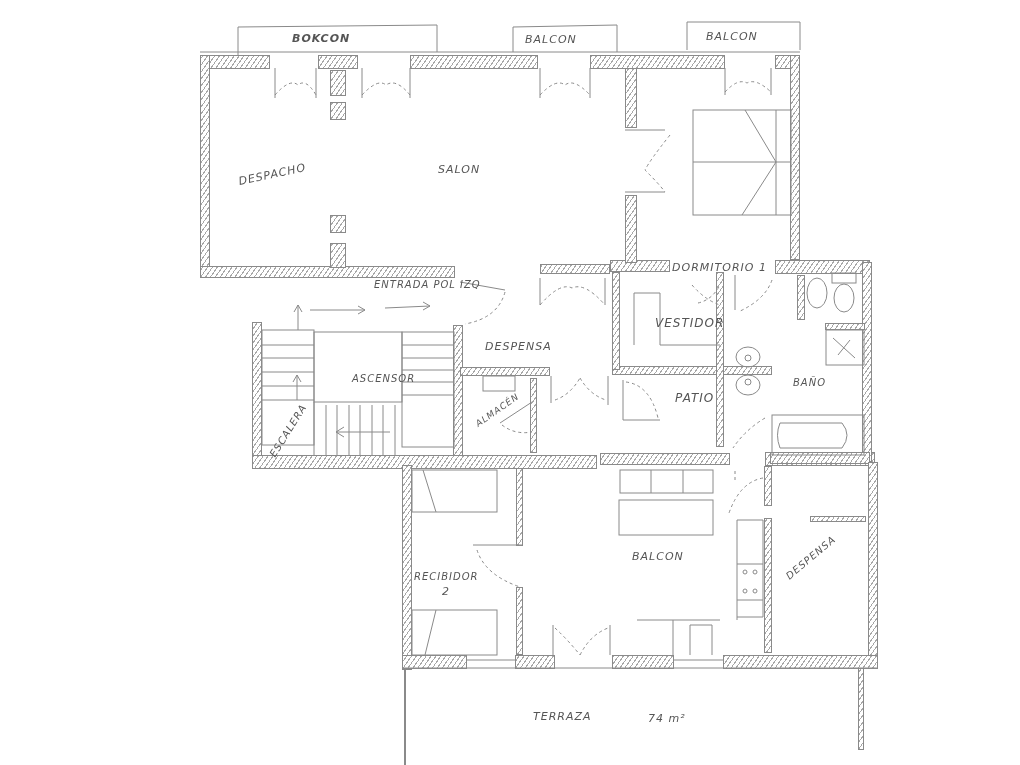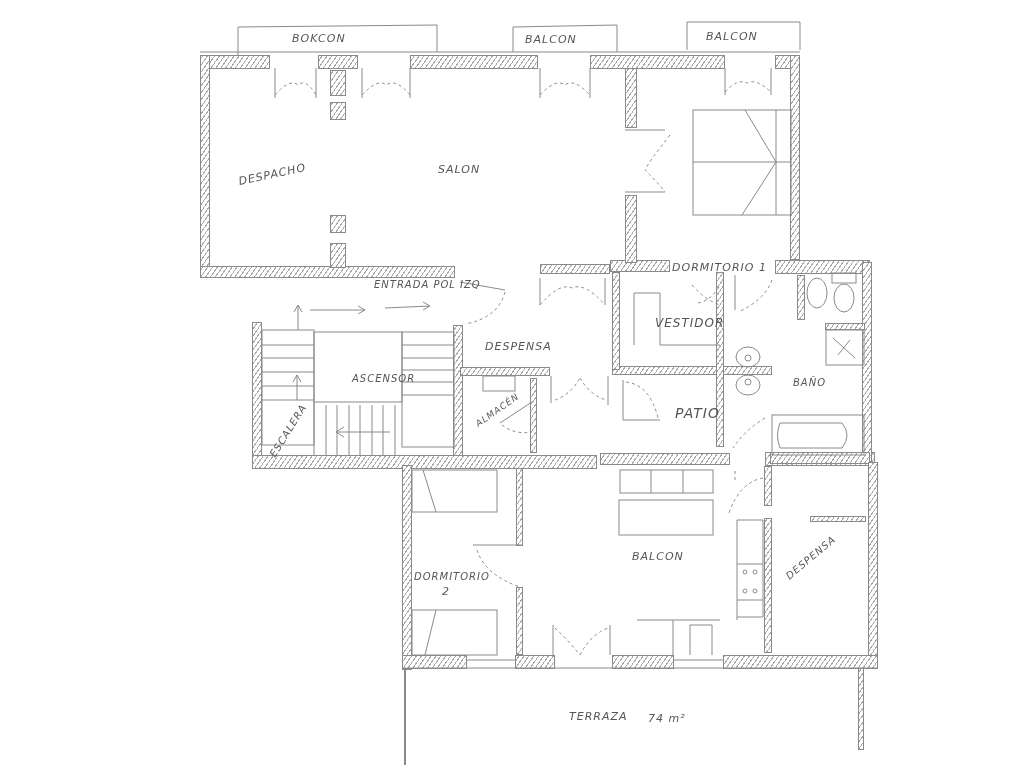--- a/index.html
+++ b/index.html
@@ -166,33 +166,33 @@
 
       <path d="M553,625 L553,655 M610,625 L610,655"></path>
       <path d="M555,628 Q568,640 580,655 M580,655 Q590,635 608,628" stroke-dasharray="3,3"></path>
 
       <line x1="467" y1="660" x2="515" y2="660"></line>
       <line x1="674" y1="660" x2="723" y2="660"></line>
       <line x1="402" y1="668" x2="878" y2="668"></line>
     </g>
   </svg>
 
-  <span class="lbl" style="left:292px;top:32px;">BOKCON</span>
+  <span class="lbl" style="left:292px;top:32px;font-weight:bold;">BOKCON</span>
   <span class="lbl" style="left:525px;top:33px;">BALCON</span>
   <span class="lbl" style="left:706px;top:30px;">BALCON</span>
   <span class="lbl" style="left:238px;top:168px;transform:rotate(-12deg);">DESPACHO</span>
   <span class="lbl" style="left:438px;top:163px;">SALON</span>
   <span class="lbl" style="left:672px;top:225px;margin-top:36px;">DORMITORIO 1</span>
   <span class="lbl" style="left:338px;top:279px;font-size:10px;margin-left:36px;">ENTRADA POL IZQ</span>
   <span class="lbl" style="left:485px;top:340px;">DESPENSA</span>
   <span class="lbl" style="left:655px;top:316px;font-size:12px;">VESTIDOR</span>
   <span class="lbl" style="left:793px;top:377px;font-size:10px;">BAÑO</span>
   <span class="lbl" style="left:352px;top:373px;font-size:10px;">ASCENSOR</span>
   <span class="lbl" style="left:258px;top:425px;font-size:10px;transform:rotate(-58deg);">ESCALERA</span>
   <span class="lbl" style="left:472px;top:405px;font-size:9px;transform:rotate(-35deg);">ALMACÉN</span>
-  <span class="lbl" style="left:675px;top:405px;font-size:14px;">PATIO</span>
-  <span class="lbl" style="left:414px;top:571px;font-size:10px;">DORMITORIO</span>
+  <span class="lbl" style="left:675px;top:391px;font-size:12px;">PATIO</span>
+  <span class="lbl" style="left:414px;top:571px;font-size:10px;">RECIBIDOR</span>
   <span class="lbl" style="left:442px;top:585px;">2</span>
   <span class="lbl" style="left:632px;top:550px;">BALCON</span>
   <span class="lbl" style="left:780px;top:552px;font-size:10px;transform:rotate(-40deg);">DESPENSA</span>
-  <span class="lbl" style="left:533px;top:710px;margin-left:36px;">TERRAZA</span>
+  <span class="lbl" style="left:533px;top:710px;">TERRAZA</span>
   <span class="lbl" style="left:648px;top:712px;">74 m²</span>
 </div>
 
 </body></html>

